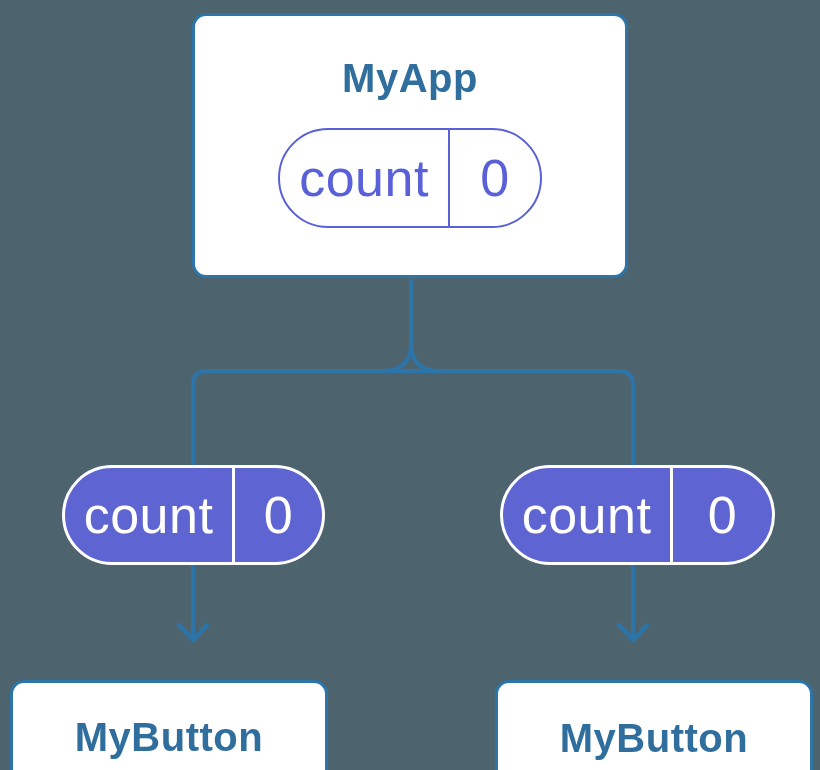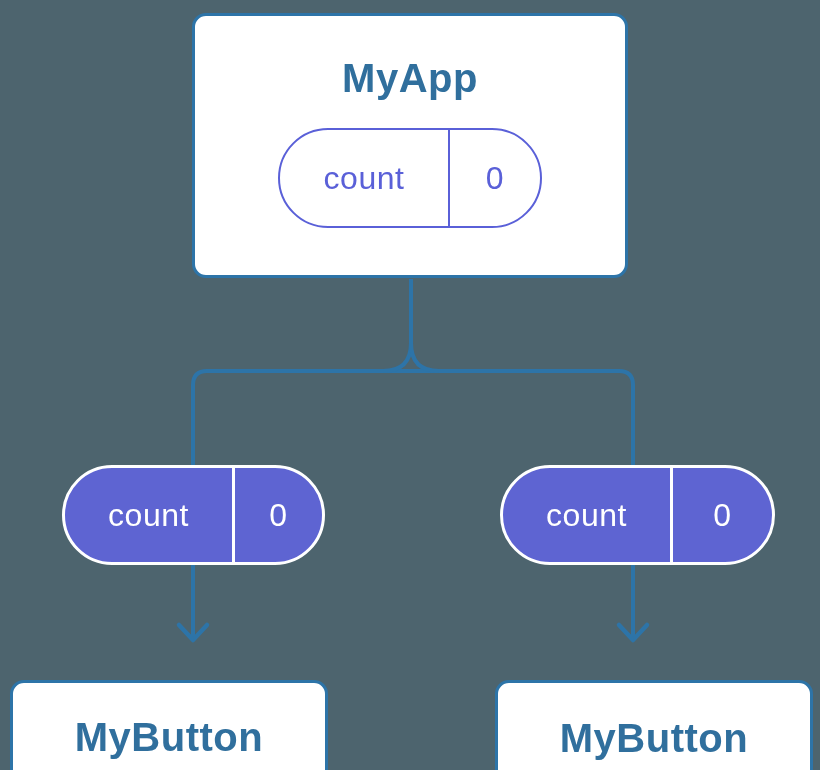--- a/index.html
+++ b/index.html
@@ -65,21 +65,21 @@
     align-items: center;
     padding-top: 34px;
     gap: 22px;
   }
   .pill {
     height: 100px;
     display: flex;
     align-items: stretch;
     border-radius: 999px;
     overflow: hidden;
-    font-size: 32px;
+    font-size: 52px;
     letter-spacing: 0.5px;
   }
   .pill-key {
     width: 170px;
     display: flex;
     align-items: center;
     justify-content: center;
   }
   .pill-val {
     flex: 1;

